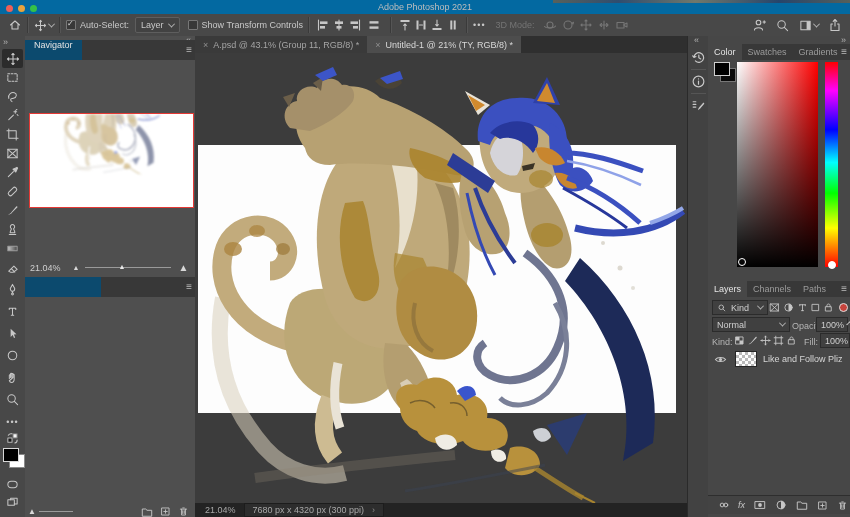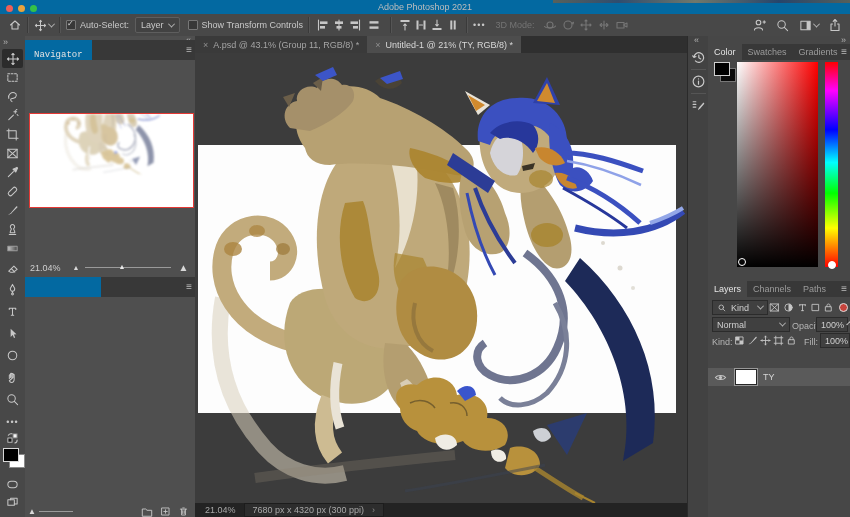--- a/index.html
+++ b/index.html
@@ -24,21 +24,21 @@
   .dd{height:14px;border:1px solid #5e5e5e;border-radius:2px;background:#424242;display:flex;align-items:center;padding:0 5px;gap:5px;}
   .muted{color:#747474;}
   .optbtn{display:flex;align-items:center;gap:2px;}
   
   .toolcol{left:0;top:36px;width:25px;height:481px;background:#484848;border-right:1px solid #2a2a2a;}
   .tool{position:absolute;left:4px;width:17px;height:17px;display:flex;align-items:center;justify-content:center;}
   .tool.sel{left:2px;width:21px;height:19px;background:#2c2c2c;border-radius:2px;}
   
   .leftdock{left:25px;top:36px;width:170px;height:481px;background:#4f4f4f;border-right:1px solid #2a2a2a;}
   .phead{position:absolute;left:0;width:170px;height:20px;background:#383838;}
-  .ptab{position:absolute;top:0;height:20px;background:#0369a1;display:flex;align-items:flex-end;padding:0 9px;color:#e2e2e2;font-family:Liberation Mono, monospace;}
+  .ptab{position:absolute;top:0;height:20px;background:#0c4a6e;display:flex;align-items:flex-start;padding:0 9px;color:#e2e2e2;}
   .pmenu{position:absolute;right:4px;top:4px;color:#bdbdbd;font-size:10px;letter-spacing:-1px;}
   .navthumb{position:absolute;left:4px;top:77px;width:163px;height:93px;background:#fff;border:1px solid #e53935;overflow:hidden;}
   .navfoot{position:absolute;left:0;top:222px;width:170px;height:19px;display:flex;align-items:center;}
   .mtn{color:#d8d8d8;line-height:1;}
   .slidetrack{position:relative;height:1px;background:#9a9a9a;}
   .slidethumb{position:absolute;top:-4px;color:#e8e8e8;font-size:7px;}
   
   .docarea{left:195px;top:36px;width:492px;height:481px;background:#3c3c3c;}
   .tabbar{position:absolute;left:0;top:0;width:492px;height:17px;background:#2f2f2f;display:flex;}
   .dtab{height:17px;display:flex;align-items:center;gap:5px;padding:0 8px;font-size:9px;white-space:nowrap;}
@@ -760,23 +760,44 @@
       </svg>
     <svg class="ic ab" style="left:78px;top:299px" width="11" height="11">
         <use href="#i-lock"></use>
       </svg>
     <span class="ab" style="left:96px;top:301px;color:#b5b5b5">Fill:</span>
     <div class="lbox" style="left:112px;top:297px;width:20px">
       <span>100%</span>
 
     </div>
 
-    <div class="lrow sel" style="top:332px">
+    <div class="lrow" style="top:314px">
       <svg class="ic eyeicon" style="margin-left:6px" width="13" height="13">
           <use href="#i-eye"></use>
         </svg>
-      <span class="thumb white" style="margin-left:8px"></span>
-      <span class="lname">TY</span>
-    </div>
-
+      <span class="thumb checker" style="margin-left:8px"></span>
+      <span class="lname">Like and Follow Pliz</span>
+    </div>
+
+    <div class="lrow" style="top:459px;background:#434343;border-top:1px solid #2e2e2e">
+      <svg class="ic" style="margin-left:10px" width="12" height="12">
+          <use href="#i-link"></use>
+        </svg>
+      <span class="fx" style="margin-left:8px">fx</span>
+      <svg class="ic" style="margin-left:9px" width="12" height="12">
+          <use href="#i-mask"></use>
+        </svg>
+      <svg class="ic" style="margin-left:9px" width="12" height="12">
+          <use href="#i-half"></use>
+        </svg>
+      <svg class="ic" style="margin-left:9px" width="12" height="12">
+          <use href="#i-folder"></use>
+        </svg>
+      <svg class="ic" style="margin-left:9px" width="11" height="11">
+          <use href="#i-newsq"></use>
+        </svg>
+      <svg class="ic" style="margin-left:9px" width="11" height="11">
+          <use href="#i-trash"></use>
+        </svg>
+    </div>
   </div>
 
 </div>
 
 </body></html>

